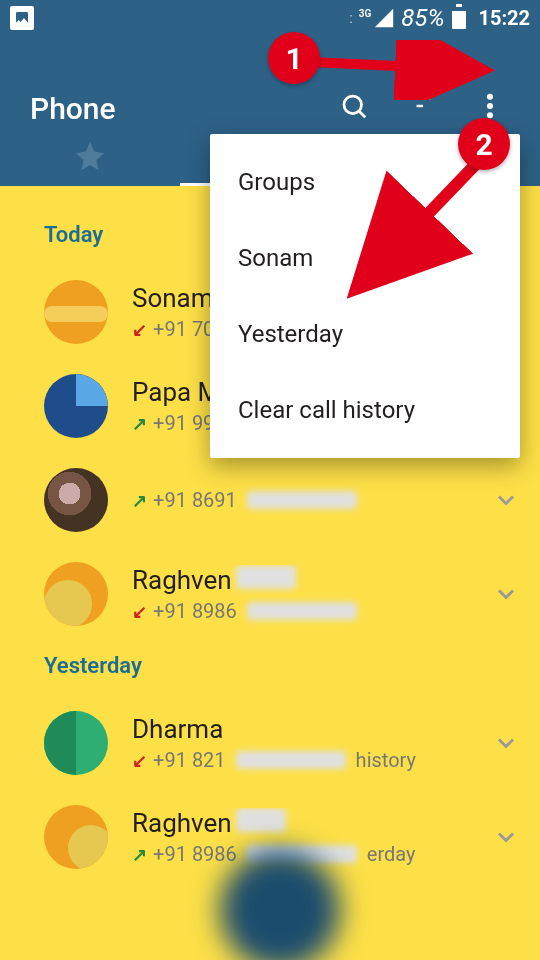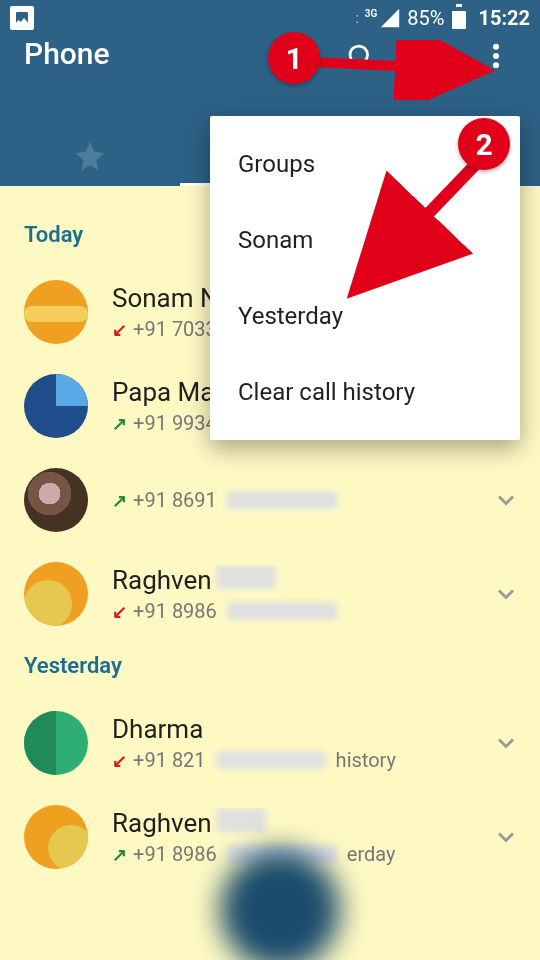--- a/index.html
+++ b/index.html
@@ -11,33 +11,33 @@
   .status-left { display: flex; align-items: center; }
   .status-right { margin-left: auto; display: flex; align-items: center; gap: 6px; }
   .status-icon-box { width: 24px; height: 24px; background: #fff; border-radius:2px; display:flex; align-items:center; justify-content:center; }
   .sig-3g { font-size: 10px; font-weight:600; margin-right:-4px; margin-top:-10px;}
   .battery { width: 14px; height: 22px; background: #fff; border-radius:1px; position:relative; margin-left:2px;}
   .battery::before { content:''; position:absolute; top:-3px; left:4px; width:6px; height:3px;background:#fff;}
   .battery .drain { position:absolute; top:0; left:0; right:0; height:18%; background:#2d6186;}
   .time { font-weight:700; margin-left:6px;}
 
   
-  .app-bar { height: 90px; background: #2d6186; display: flex; align-items: flex-start; padding: 0 24px; color: #fff; }
+  .app-bar { height: 90px; background: #2d6186; display: flex; align-items: flex-end; padding: 0 30px; color: #fff; }
   .app-title { font-size: 30px; font-weight: 500; }
   .app-actions { margin-left: auto; display: flex; align-items: center; gap: 28px; }
   .icon-btn { width: 40px; height: 40px; display: flex; align-items:center; justify-content:center; color:#fff; }
 
   
   .tabs { height: 60px; background: #2d6186; display: flex; }
   .tab { flex: 1; display:flex; align-items:center; justify-content:center; }
   .tab svg { opacity: .55; }
   .tab-indicator { position:absolute; left:180px; width:180px; height:3px; background:#fff; top:183px; }
 
   
-  .content { position:absolute; top:186px; left:0; right:0; bottom:0; background:#fef9c3; padding-top: 24px; }
+  .content { position:absolute; top:186px; left:0; right:0; bottom:0; background:#fde047; padding-top: 24px; padding-left: 20px; }
   .section-header { color:#1c6d94; font-size:22px; font-weight:600; padding: 12px 24px 18px; }
   .row { display:flex; align-items:center; padding: 12px 20px 12px 24px; min-height:94px; }
   .avatar { width:64px; height:64px; border-radius:50%; flex-shrink:0; margin-right:24px; position:relative; overflow:hidden; }
   .row-text { flex:1; min-width:0; }
   .row-name { font-size:26px; color:#231f20; margin-bottom:4px; white-space:nowrap; overflow:hidden; }
   .row-sub { font-size:20px; color:#777; display:flex; align-items:center; gap:6px; white-space:nowrap; }
   .call-arrow { font-size:18px; font-weight:700; }
   .missed { color:#c22; }
   .out { color:#2a8a3c; }
   .chev { color:#9a9a9a; }
@@ -51,21 +51,21 @@
   .av2::before{content:'';position:absolute;right:0;top:0;width:50%;height:50%;background:#5aa9e6;border-top-right-radius:64px;}
   .av3 { background: radial-gradient(circle at 40% 40%, #caa 0 20%, #754 20% 40%, #432 40% 100%); }
   .av4 { background:#f0a020; }
   .av4::after{content:'';position:absolute;left:0;top:18px;width:48px;height:48px;border-radius:50%;background:#e6c74f;}
   .av5 { background:#2fae73; }
   .av5::before{content:'';position:absolute;left:0;top:0;width:50%;height:100%;background:#1f8b58;}
   .av6 { background:#f0a020; }
   .av6::after{content:'';position:absolute;right:-6px;top:20px;width:46px;height:46px;border-radius:50%;background:#e6c74f;}
 
   
-  .menu { position:absolute; top:116px; right:20px; width:310px; background:#fff; border-radius:2px; box-shadow:0 8px 24px rgba(0,0,0,.35); padding:10px 0; z-index:50; }
+  .menu { position:absolute; top:134px; right:20px; width:310px; background:#fff; border-radius:2px; box-shadow:0 8px 24px rgba(0,0,0,.35); padding:10px 0; z-index:50; }
   .menu-item { padding:24px 28px; font-size:24px; color:#231f20; }
 
   
   .callout { position:absolute; z-index:80; }
   .dot { width:52px; height:52px; border-radius:50%; background:#e1001a; color:#fff; font-size:30px; font-weight:700; display:flex; align-items:center; justify-content:center; box-shadow:0 2px 4px rgba(0,0,0,.3);}
   .arrow-svg { position:absolute; z-index:75; pointer-events:none; }
 </style>
 </head>
 <body>
 
@@ -78,21 +78,21 @@
             <path d="M21 19V5a2 2 0 0 0-2-2H5a2 2 0 0 0-2 2v14l4-4 3 3 5-6 6 7z"></path>
           </svg>
       </div>
     </div>
     <div class="status-right">
       <span style="opacity:.7;font-size:14px;">:</span>
       <span class="sig-3g">3G</span>
       <svg width="22" height="22" viewBox="0 0 24 24" fill="#fff">
           <path d="M2 22h20V2z"></path>
         </svg>
-      <span style="font-size:20px;">85%</span>
+      <span style="font-size:24px;font-style:italic;">85%</span>
       <div class="battery">
           <div class="drain"></div>
         </div>
       <span class="time">15:22</span>
     </div>
   </div>
 
   <div class="app-bar">
     <div class="app-title">Phone</div>
     <div class="app-actions">

